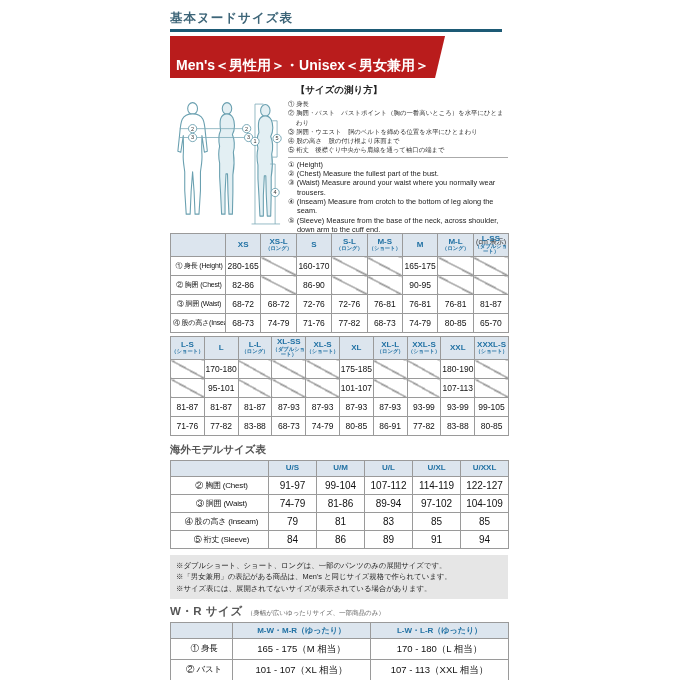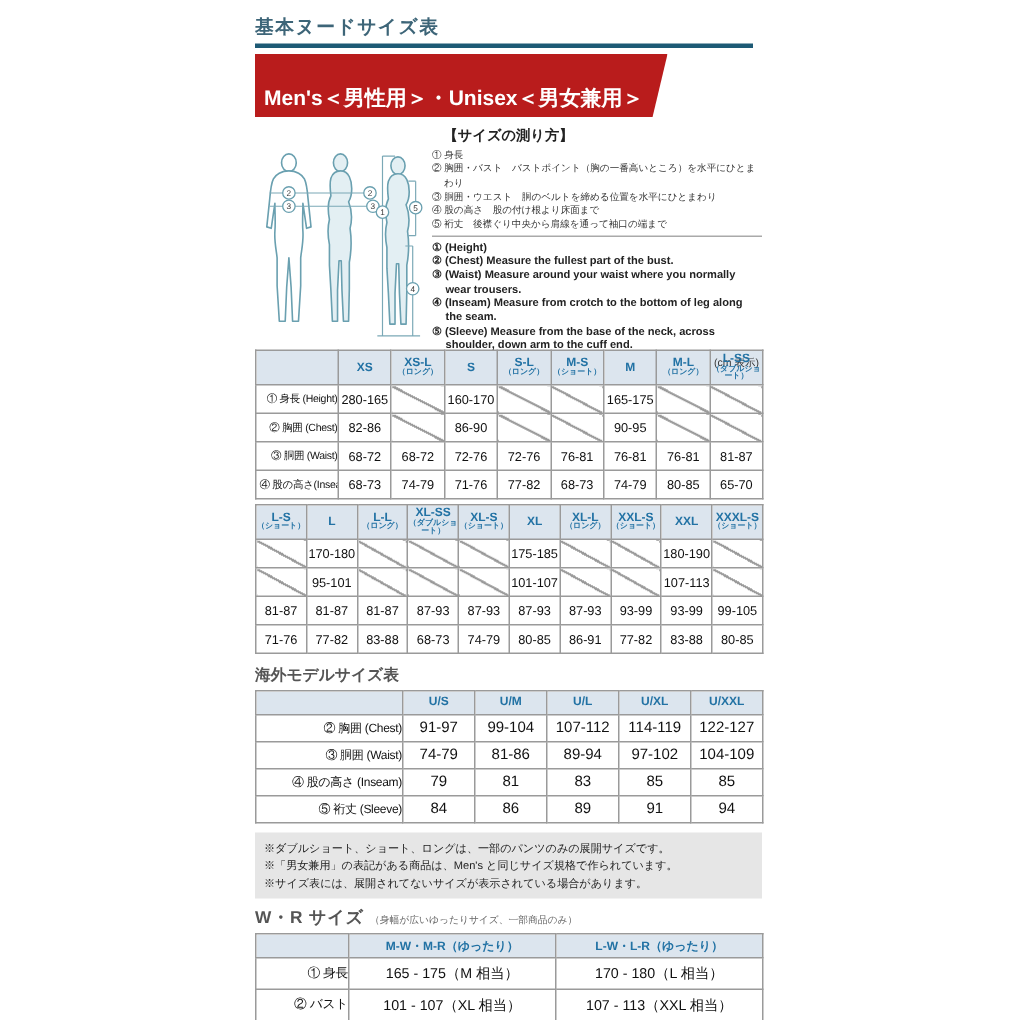--- a/index.html
+++ b/index.html
@@ -14,31 +14,31 @@
         font-size:14px;font-weight:bold;padding:21px 16px 3px 6px;
         clip-path:polygon(0 0,100% 0,calc(100% - 10px) 100%,0 100%);}
 
   
   .m-title{text-align:center;font-size:9.5px;font-weight:bold;margin-top:6px;color:#222;}
   .m-row{display:flex;gap:5px;height:132px;margin-top:2px;}
   .fig{flex:0 0 113px;}
   .instr{flex:1;min-width:0;}
   .jp .line{font-size:6.4px;line-height:1.45;color:#333;padding-left:8px;text-indent:-8px;}
   .divider{border-top:1px solid #aaa;margin:2px 0 2px 0;}
-  .en .line{font-size:7.4px;line-height:1.26;color:#222;padding-left:9px;text-indent:-9px;font-weight:bold;}
+  .en .line{font-size:7.4px;line-height:1.26;color:#222;padding-left:9px;text-indent:-9px;}
   .cm-note{text-align:right;font-size:7px;color:#333;margin-top:3px;padding-right:2px;}
 
   
   table{border-collapse:collapse;table-layout:fixed;width:338px;}
   th,td{border:1px solid #9a9a9a;text-align:center;padding:0;overflow:hidden;background:#fff;}
   thead th{background:#dce5ee;color:#2272a4;font-weight:bold;}
   .hd1{font-size:8px;line-height:1.1;}
   .sub{font-size:5.3px;line-height:1.1;font-weight:bold;}
   td{font-size:8.5px;color:#111;height:18px;}
-  th.rowlabel{text-align:right;padding-left:2px;font-weight:normal;font-size:7px;
+  th.rowlabel{text-align:center;padding-left:2px;font-weight:normal;font-size:7px;
               letter-spacing:-0.2px;color:#111;background:#fff;white-space:nowrap;}
   th.corner{background:#dce5ee;}
   td.diag{background-image:linear-gradient(to top right,transparent 47.5%,#9a9a9a 47.5%,#9a9a9a 52.5%,transparent 52.5%);}
 
   .t1{margin-top:2px;} .t1 thead th{height:22px;} 
   .t2{margin-top:3px;} .t2 thead th{height:22px;}
 
   .t3-title{font-size:10.5px;font-weight:bold;color:#555;margin:7px 0 3px 0;}
   .t3 thead th{height:15px;font-size:8px;}
   .t3 td{font-size:10px;height:17px;}

